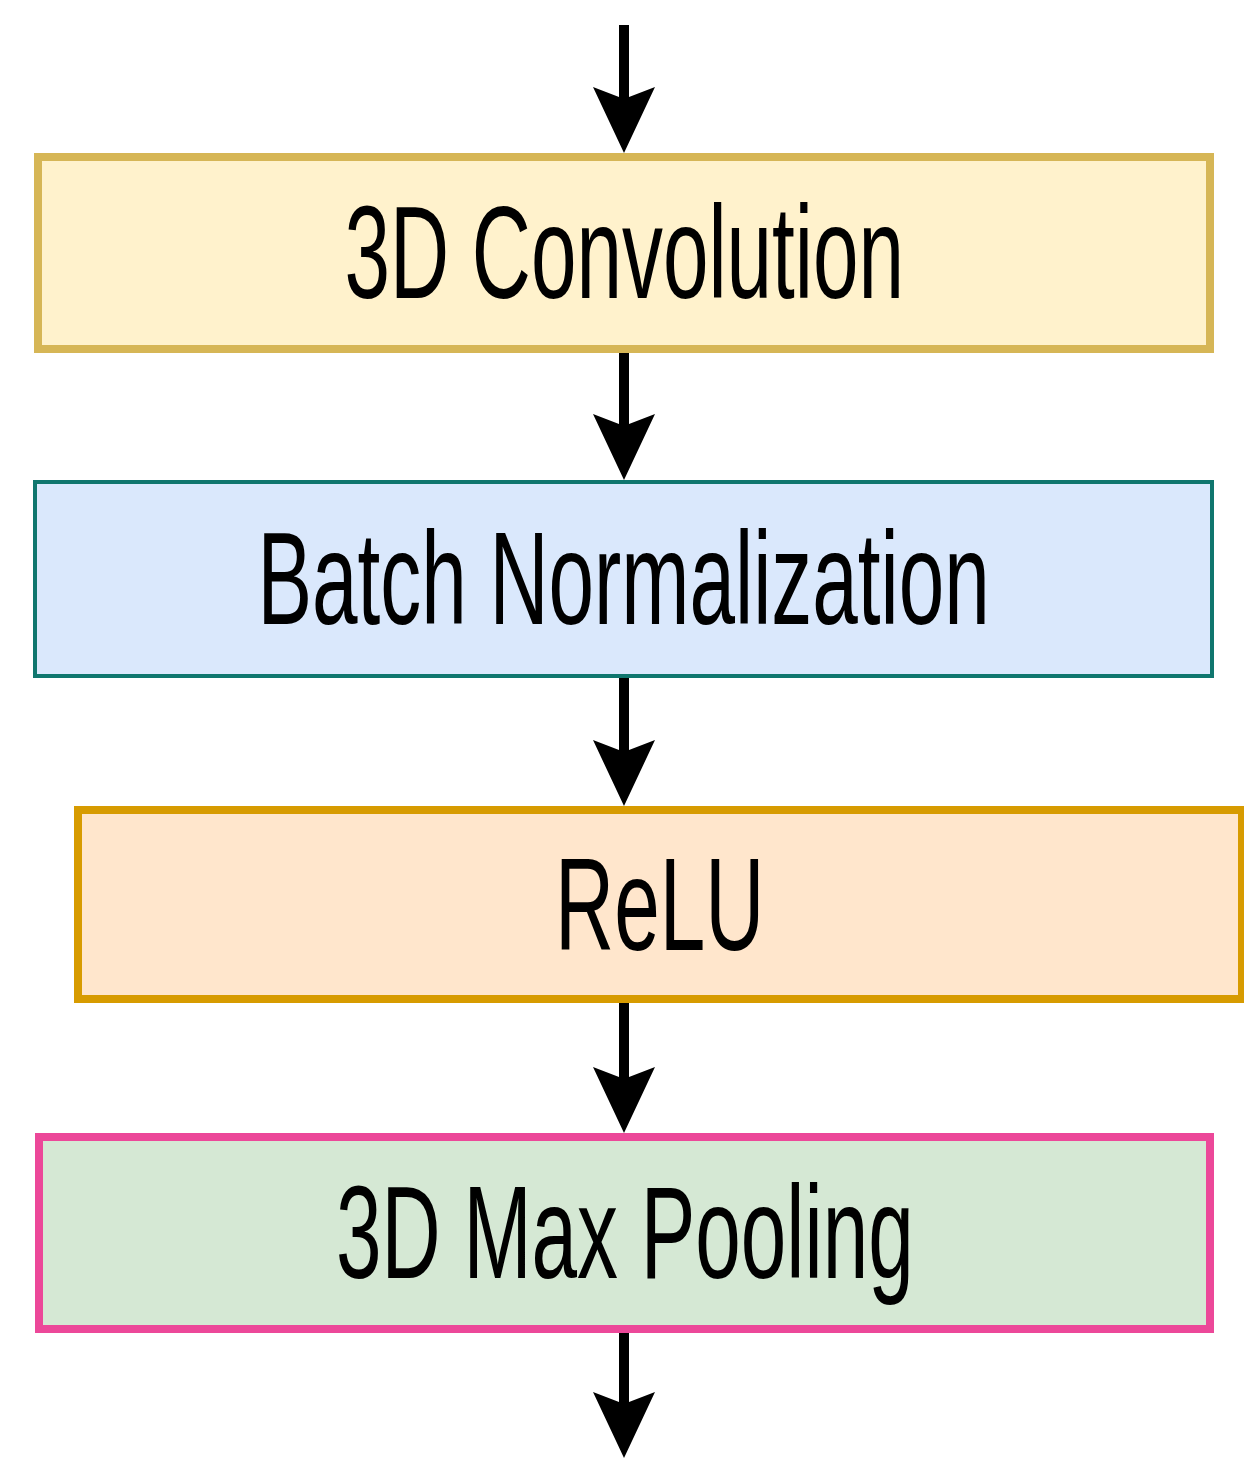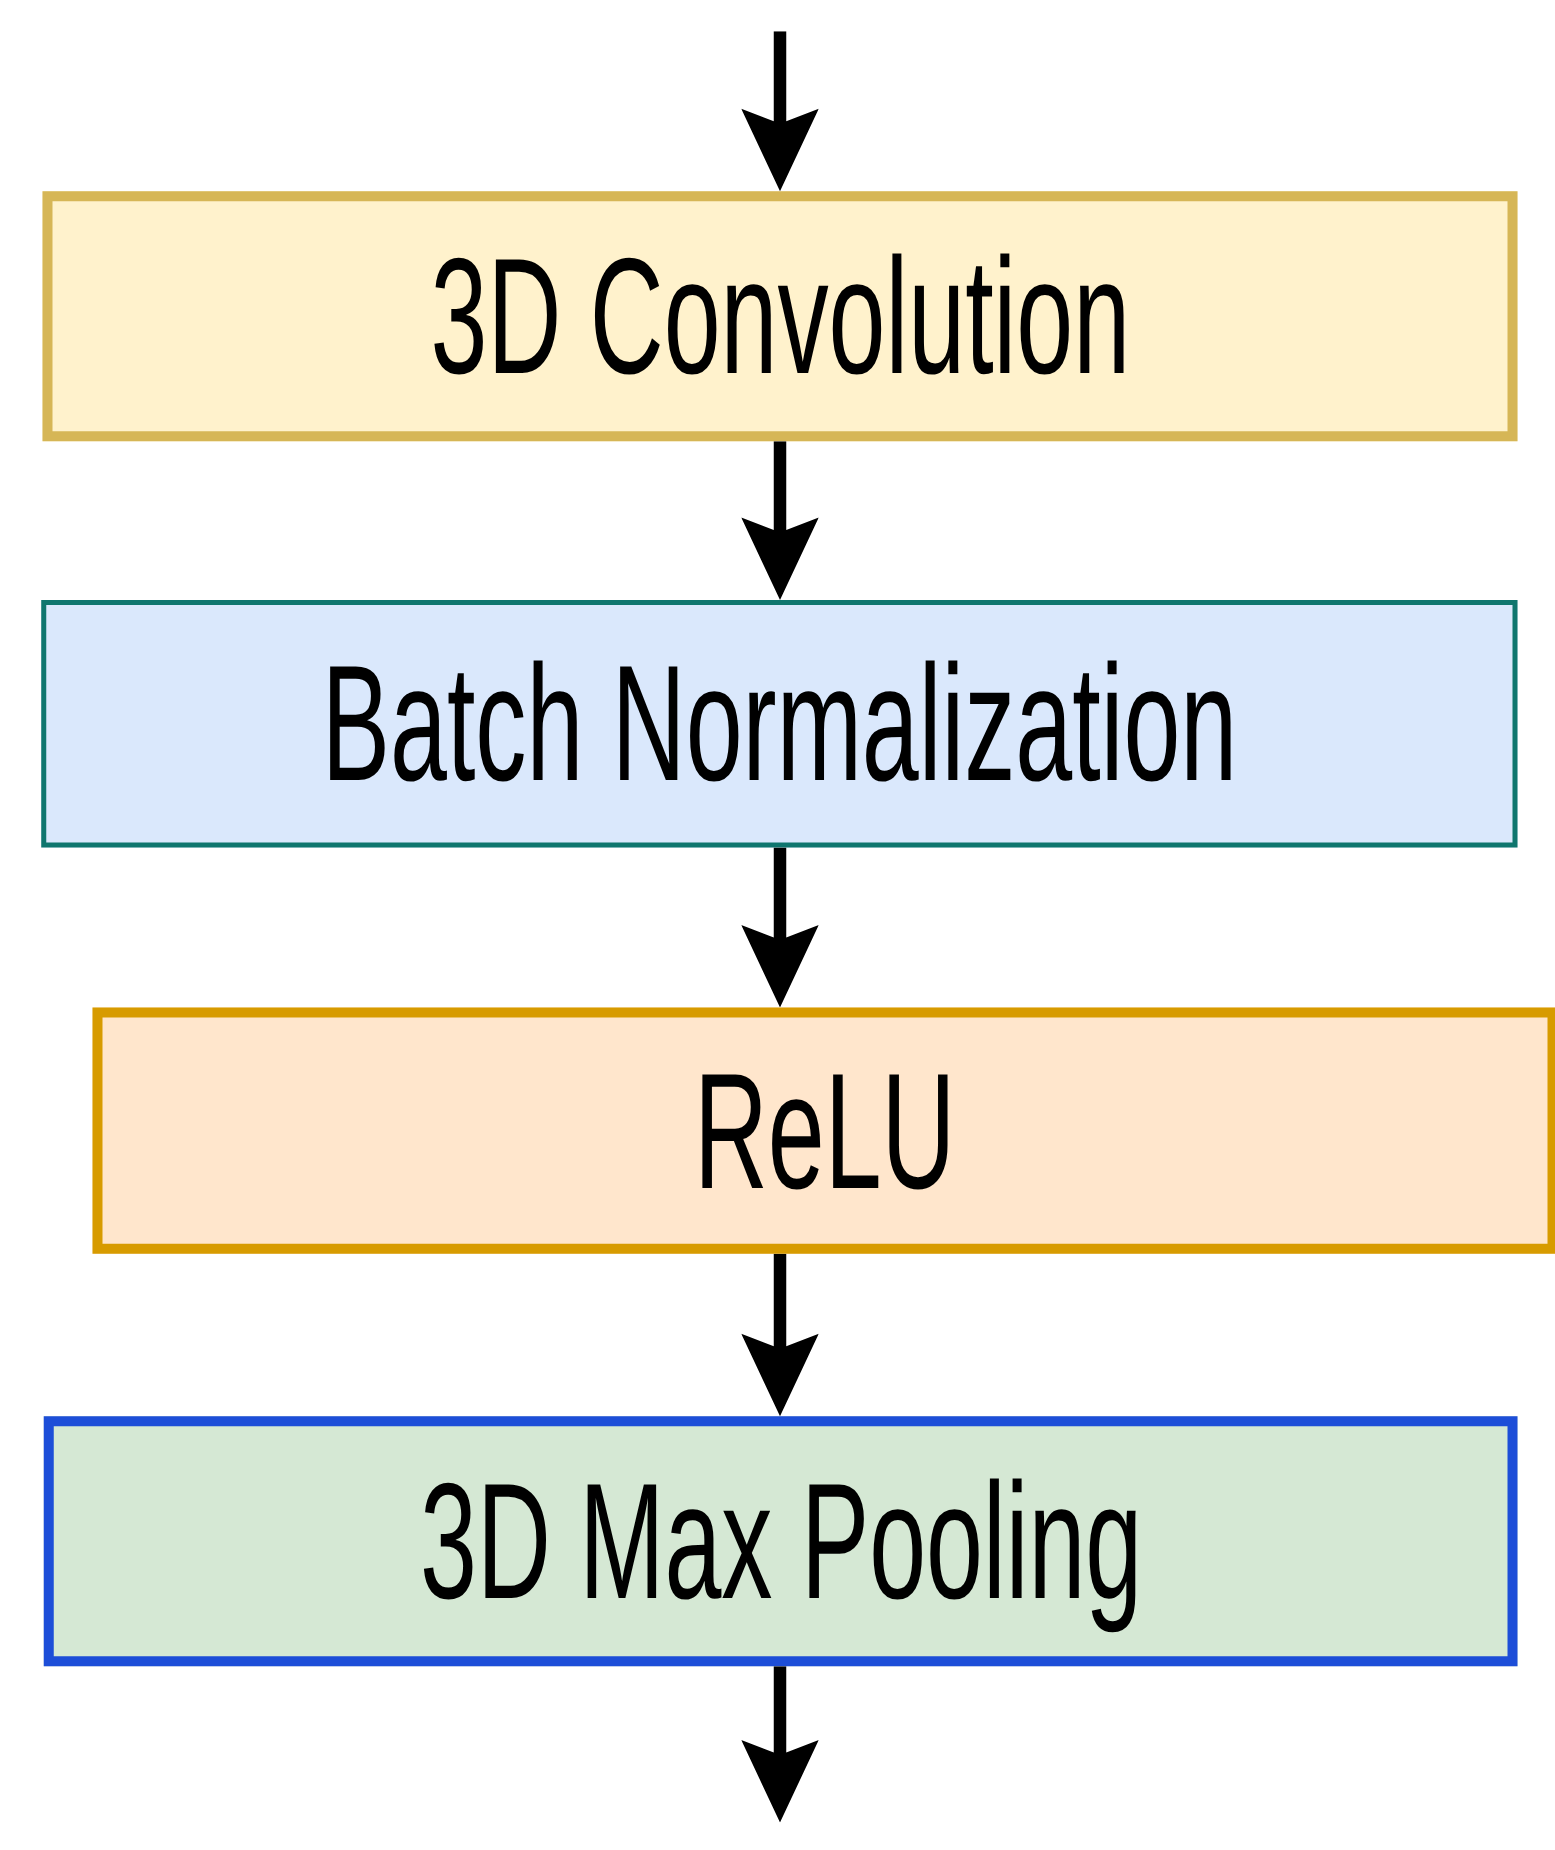--- a/index.html
+++ b/index.html
@@ -76,21 +76,21 @@
   <div class="node" style="left:35px; top:806px; width:1172px; height:197px; background:#FFE6CC; border:8px solid #D79B00;margin-left:39px;">
     <span class="node-label" style="font-size:132px;">ReLU</span>
   </div>
 
   <div class="arrow" style="left:593px; top:1003px; width:62px; height:130px;">
     <svg width="62" height="130" viewBox="0 0 62 130" xmlns="http://www.w3.org/2000/svg">
       <path d="M26 0 L36 0 L36 74 L62 64 L31 130 L0 64 L26 74 Z" fill="#000000"></path>
     </svg>
   </div>
 
-  <div class="node" style="left:35px; top:1133px; width:1179px; height:200px; background:#D5E8D4; border:8px solid #1d4ed8;">
+  <div class="node" style="left:35px; top:1133px; width:1179px; height:200px; background:#D5E8D4; border:8px solid #ec4899;">
     <span class="node-label" style="font-size:132px;">3D Max Pooling</span>
   </div>
 
   <div class="arrow" style="left:593px; top:1333px; width:62px; height:125px;">
     <svg width="62" height="125" viewBox="0 0 62 125" xmlns="http://www.w3.org/2000/svg">
       <path d="M26 0 L36 0 L36 69 L62 59 L31 125 L0 59 L26 69 Z" fill="#000000"></path>
     </svg>
   </div>
 
 </div>

